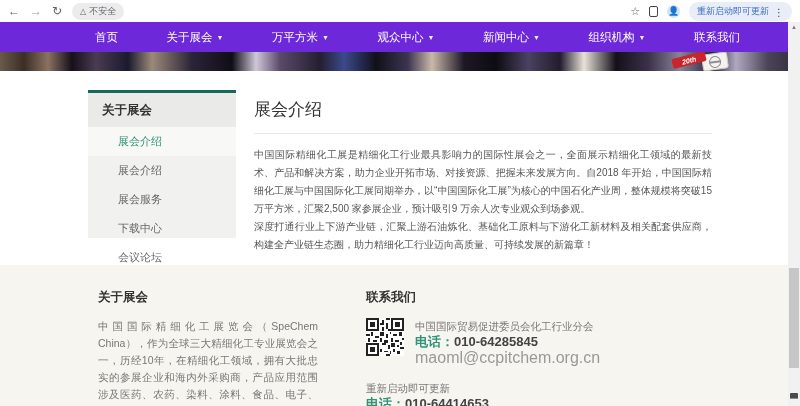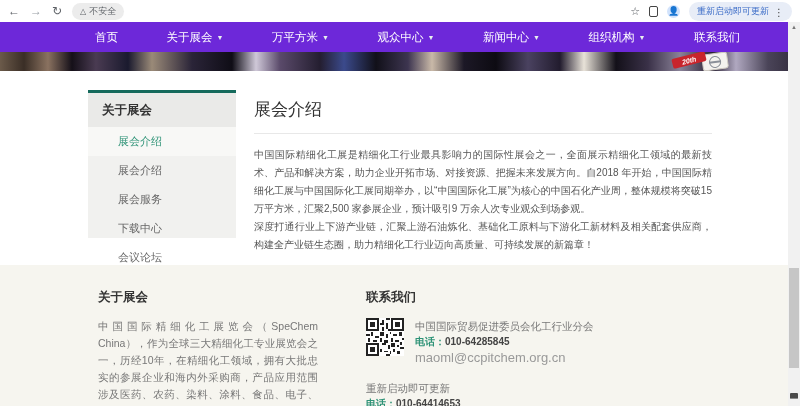--- a/index.html
+++ b/index.html
@@ -65,23 +65,23 @@
   .content p { font-size:10px; line-height:18px; color:#555; text-align:justify; }
 
   
   .footer { background:#f6f5ef; height:141px; padding:24px 0 0 98px; display:flex; gap:48px; }
   .f-col-about { width:220px; }
   .f-title { font-size:12.5px; font-weight:bold; color:#333; margin-bottom:12px; }
   .f-text { font-size:10.5px; line-height:17px; color:#777; text-align:justify; }
   .contact-row { display:flex; gap:11px; margin-bottom:10px; }
   .qr { width:38px; height:38px; background:#fff; flex:none; }
   .c-org { font-size:10.5px; color:#777; line-height:16px; }
-  .c-phone { font-size:10px; line-height:16px; font-weight:bold; color:#444; }
+  .c-phone { font-size:13px; line-height:16px; font-weight:bold; color:#444; }
   .c-phone .lbl { color:#2f9377; }
-  .c-mail { font-size:13px; color:#999; line-height:16px; }
+  .c-mail { font-size:16px; color:#999; line-height:16px; }
   .contact-block2 { margin-top:14px; }
 
   
   .scrollbar { position:fixed; right:0; top:22px; width:12px; height:384px; background:#f1f1f1; }
   .sb-arrow { width:12px; height:10px; display:flex; align-items:center; justify-content:center;
     font-size:6px; color:#777; }
   .sb-thumb { position:absolute; top:246px; left:1px; width:10px; height:100px; background:#c6c6c6; }
   .corner-ico { position:absolute; bottom:7px; left:2px; width:8px; height:6px; background:#4a4a4a;
     border-radius:1px; border-bottom:1.5px solid #8a8a8a; }
 </style>

